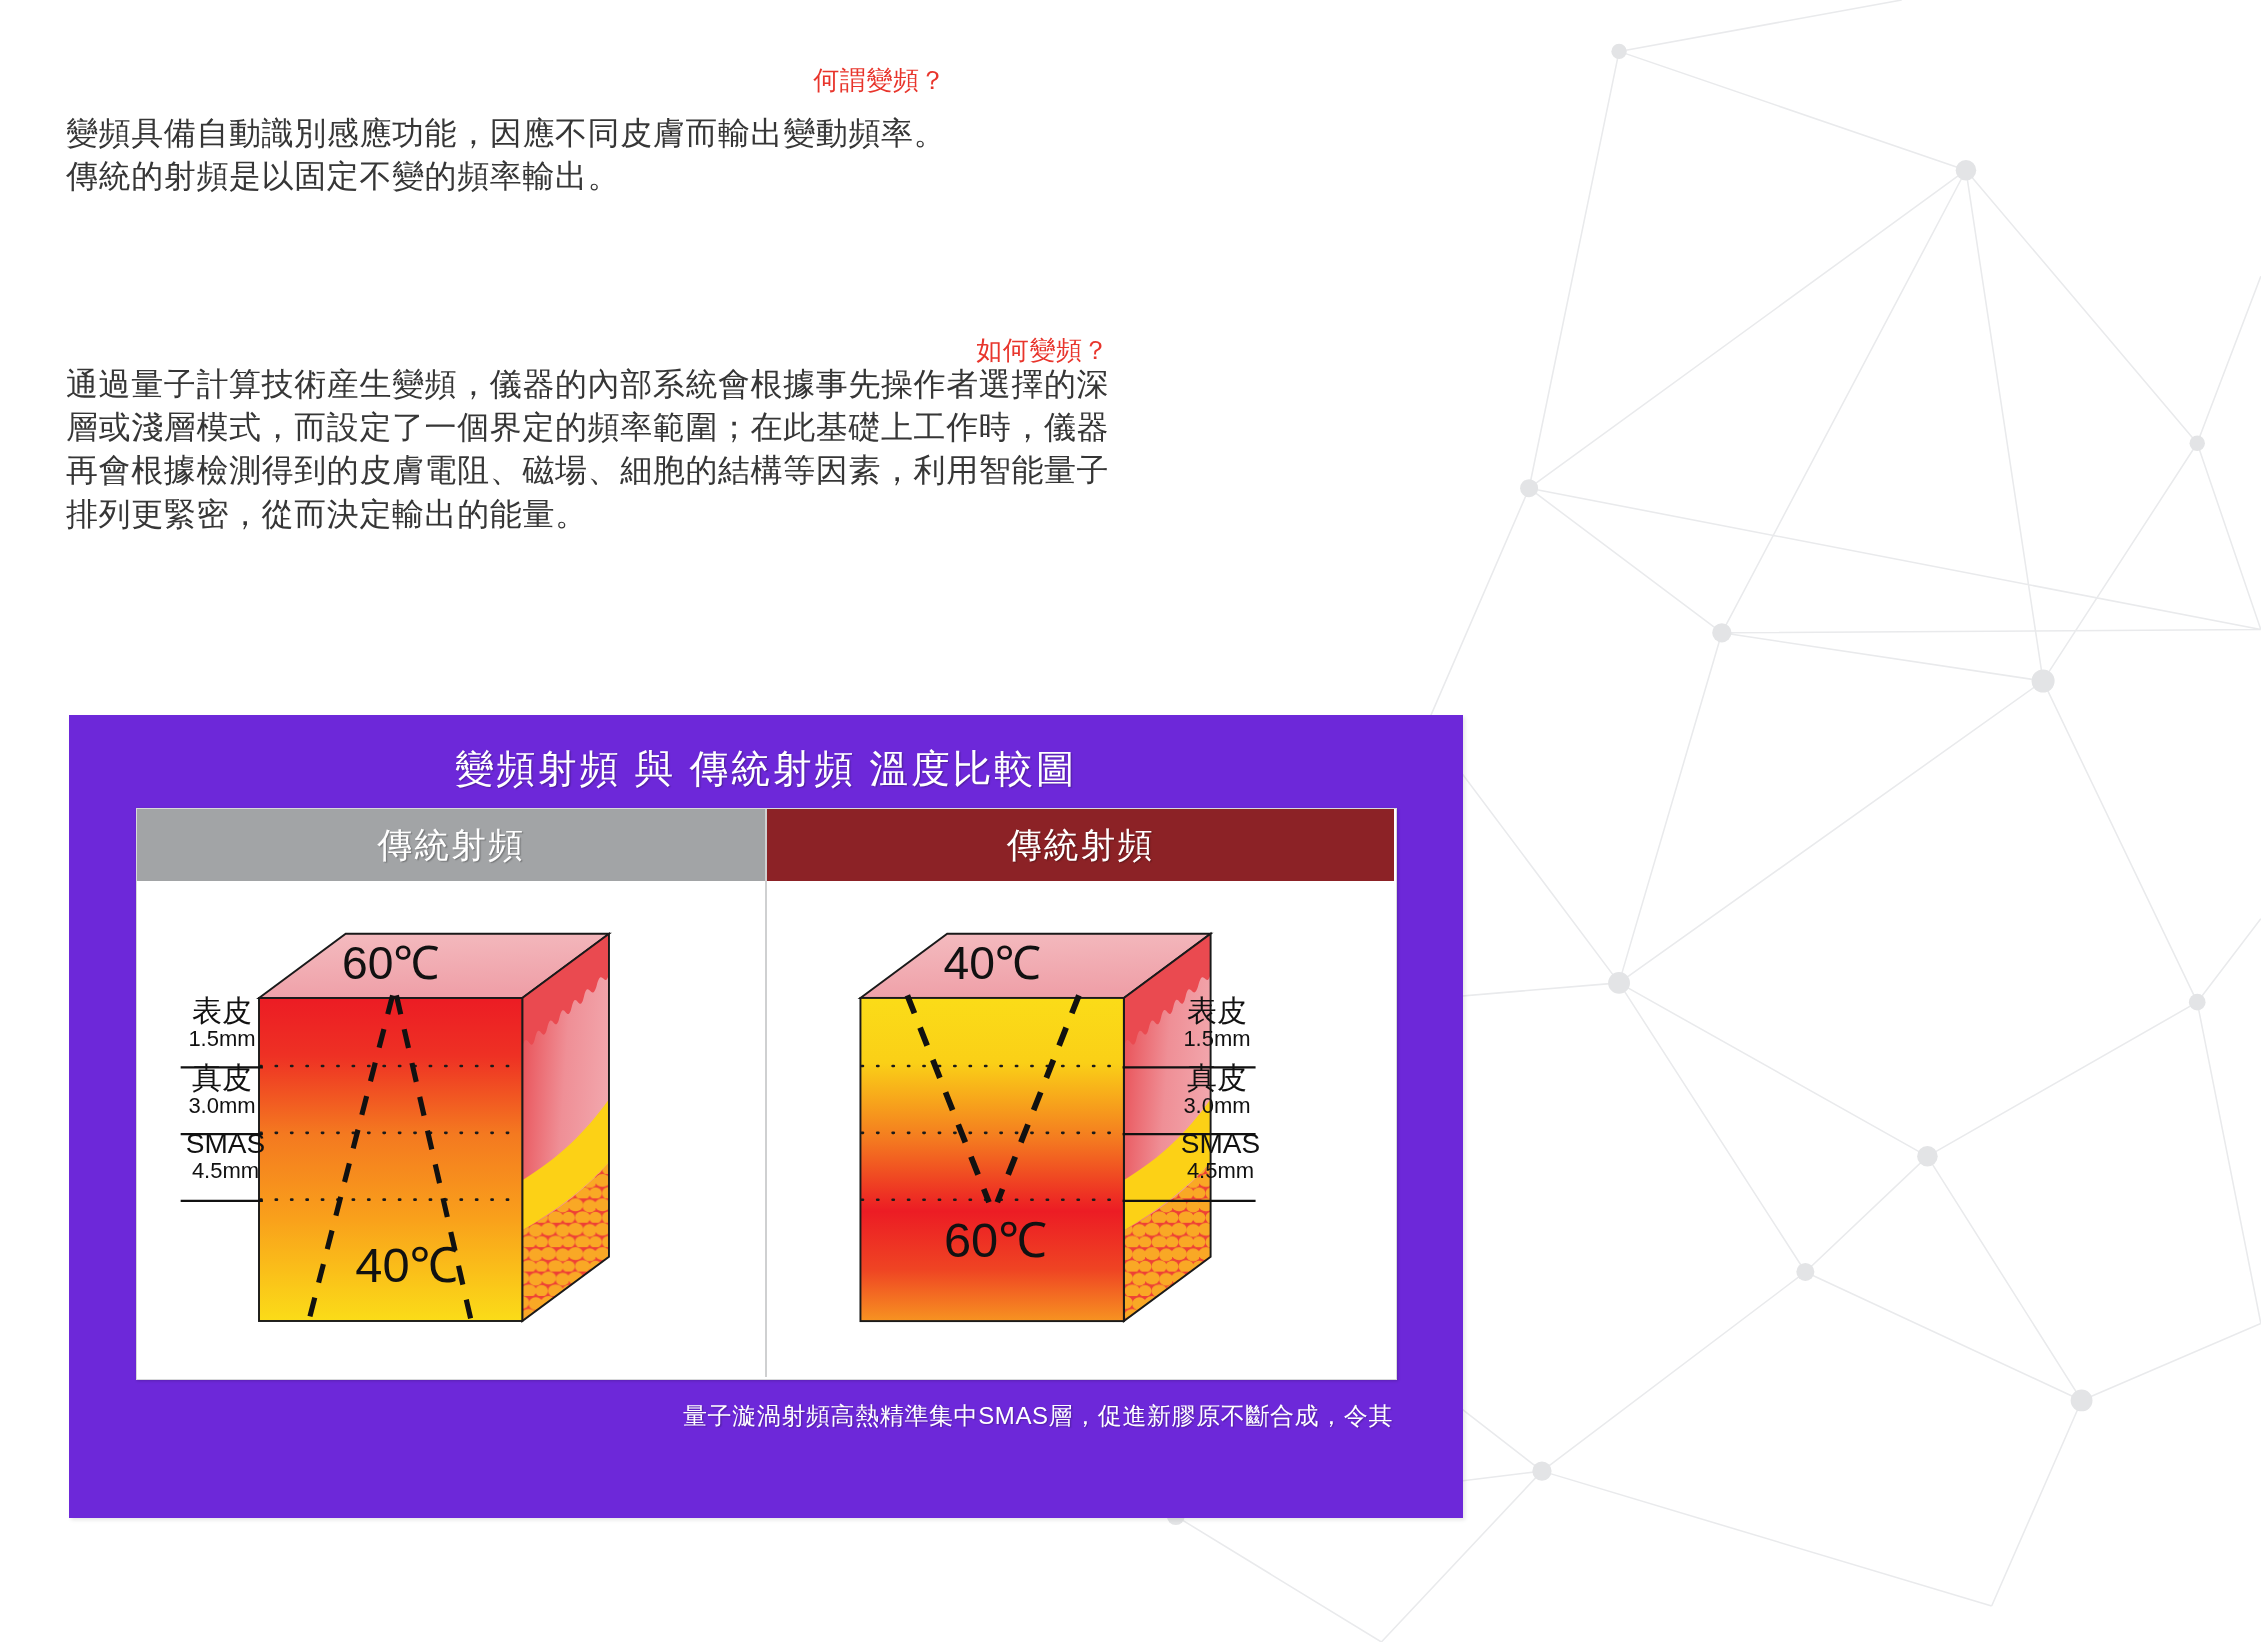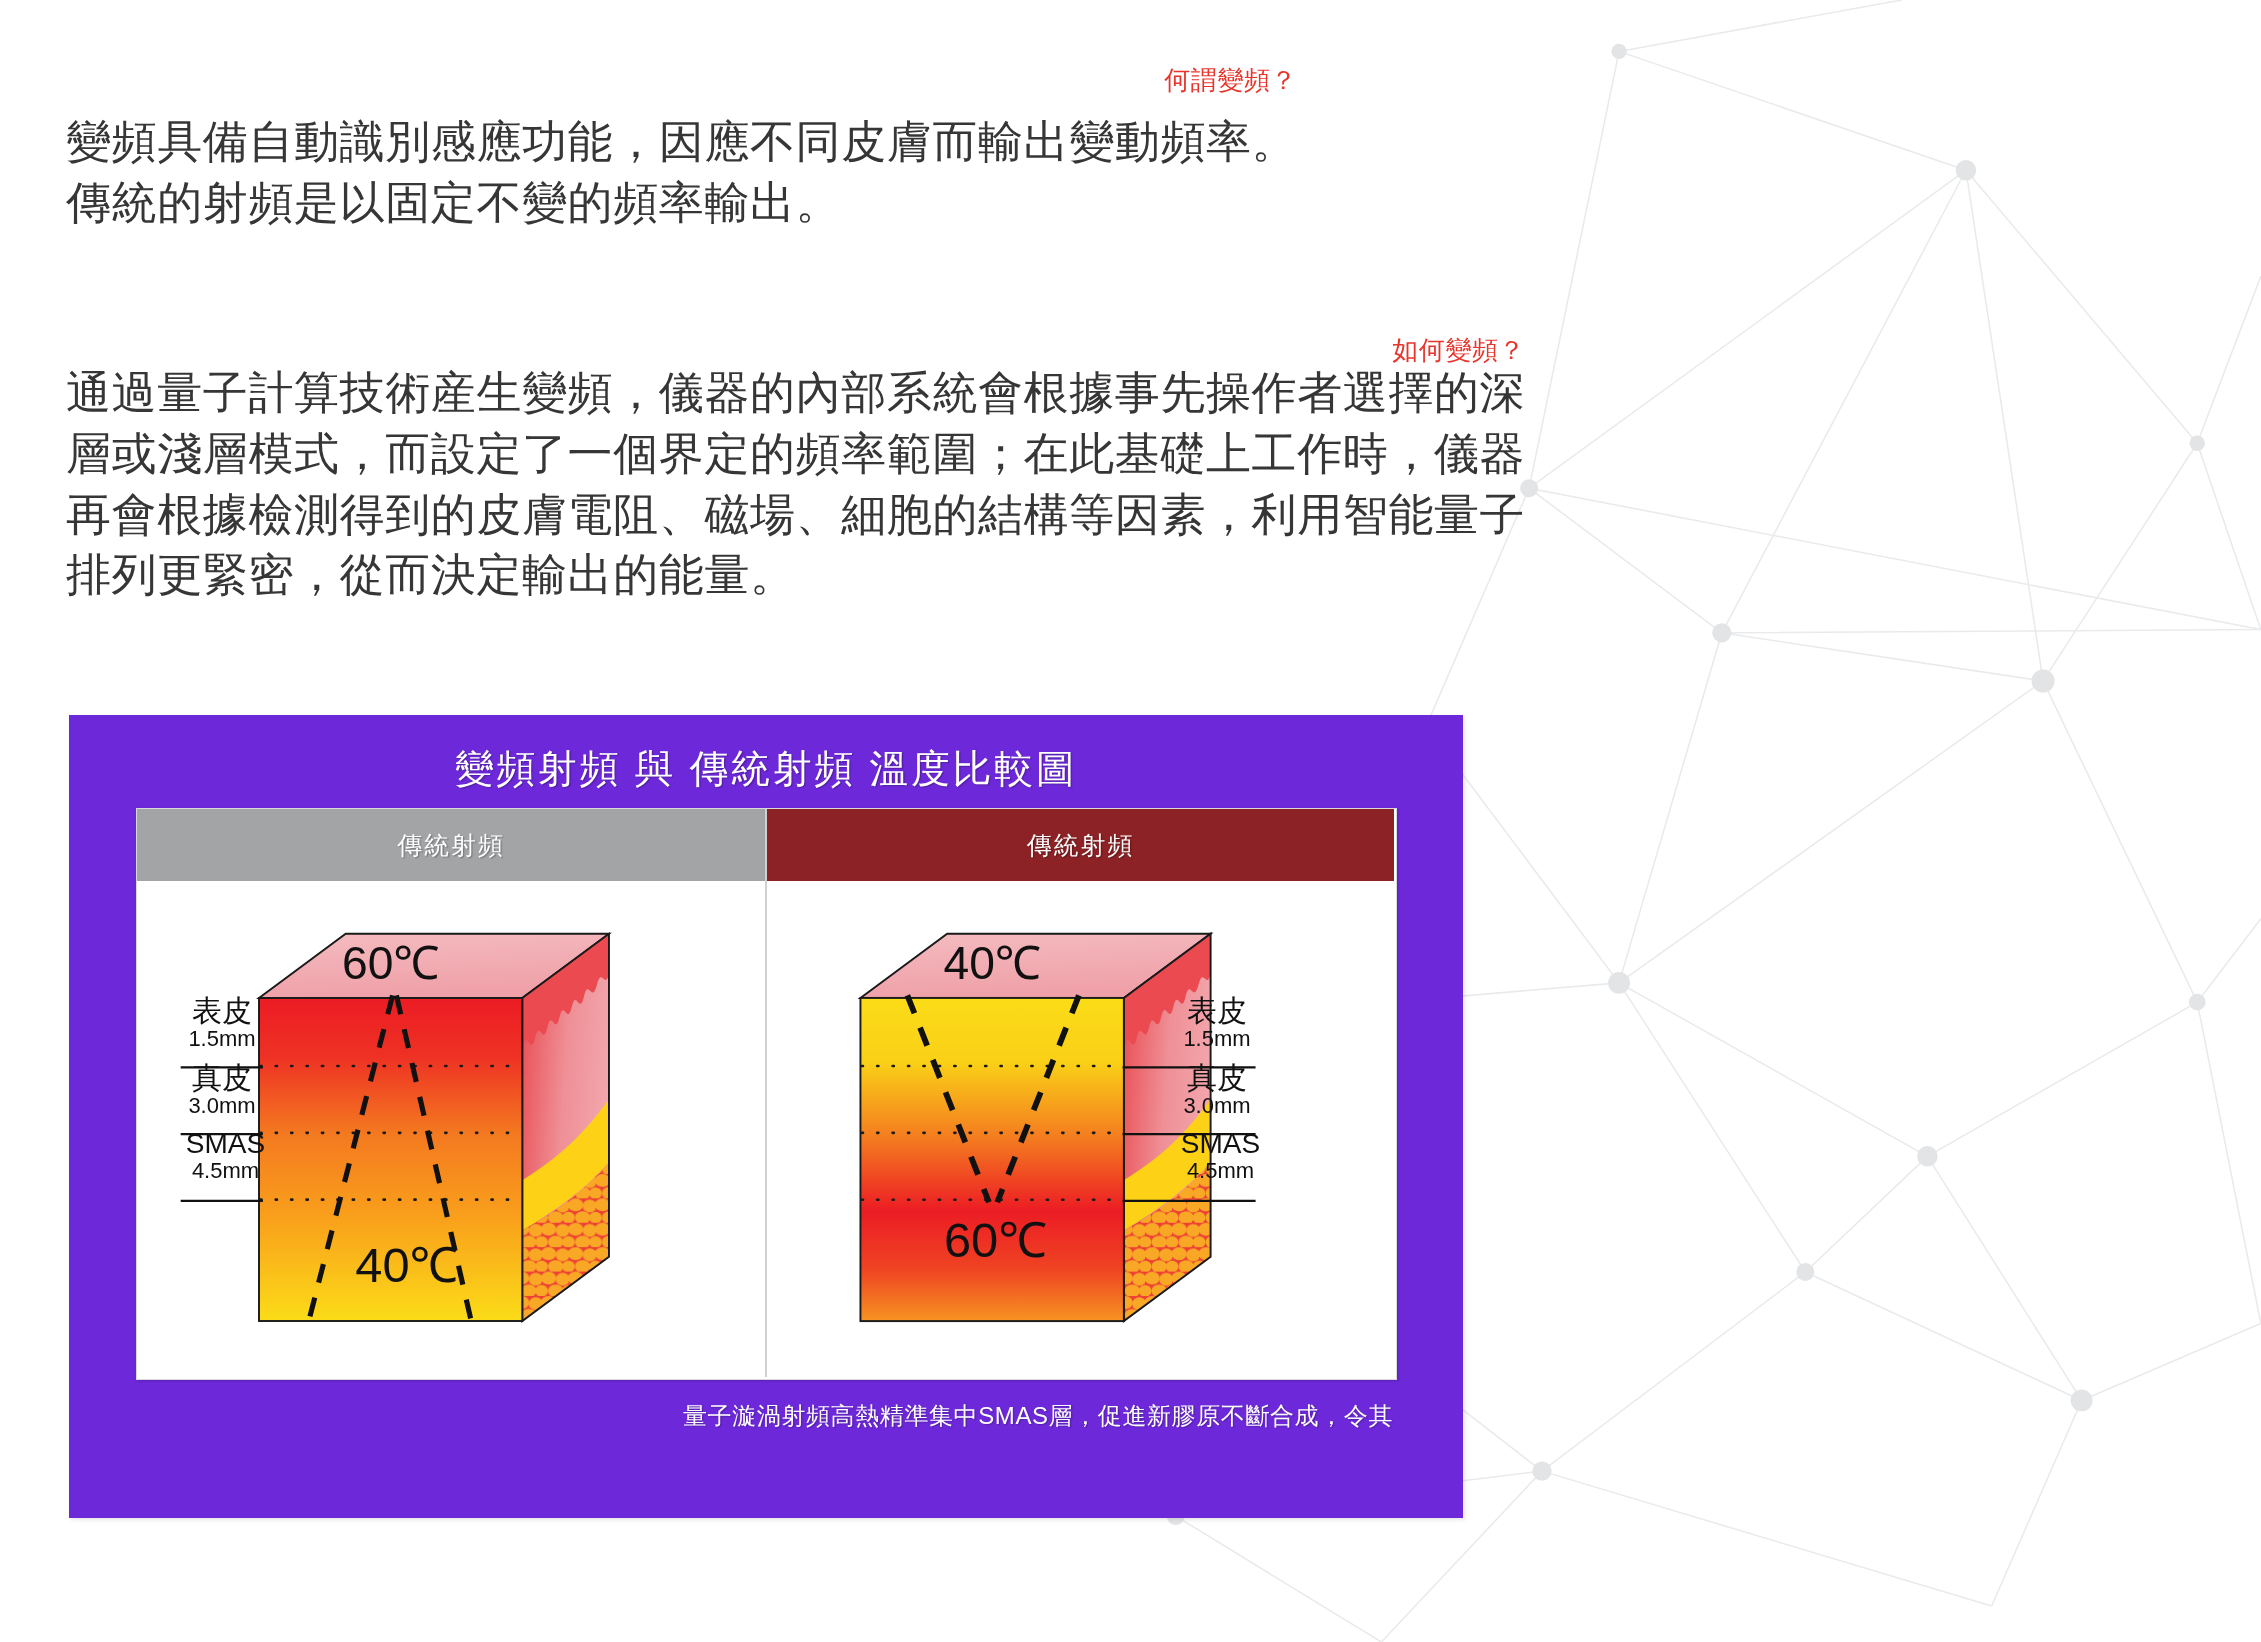--- a/index.html
+++ b/index.html
@@ -27,21 +27,21 @@
   .copy-head {
     color: #e8352c;
     font-size: 26px;
     line-height: 1.0;
     letter-spacing: 0.6px;
     font-weight: 400;
     text-align: right;
   }
   .copy-line {
     color: #363636;
-    font-size: 45px;
+    font-size: 32px;
     line-height: 1.35;
     letter-spacing: 0.6px;
     font-weight: 400;
     white-space: nowrap;
   }
   #block-a { left: 66px; top: 67px; }
   #block-a .copy-head { margin-bottom: 19px; }
   #block-b { left: 66px; top: 337px; }
   #block-b .copy-head { }
 
@@ -68,21 +68,21 @@
     left: 67px; top: 93px;
     width: 1261px; height: 572px;
     background: #ffffff;
     border: 1.9px solid #d8d9da;
     box-shadow: 1.3px 1.3px 2.6px rgba(0,0,0,.18);
   }
   .panel-head {
     position: absolute; top: 0; height: 72px;
     display: flex; align-items: center; justify-content: center;
     color: #ffffff;
-    font-size: 25px;
+    font-size: 35px;
     letter-spacing: 1.9px;
     text-shadow: 1.3px 1.3px 1.3px rgba(0,0,0,.28);
     white-space: nowrap;
     text-align: right;
   }
   #head-left  { left: 0;    width: 628px;  background: #a2a4a6; }
   #head-right { left: 630px; width: 627px; background: #8c2226; }
   #panel-divider {
     position: absolute; left: 628px; top: 0; width: 1.9px; height: 568px;
     background: #cfd0d1;

